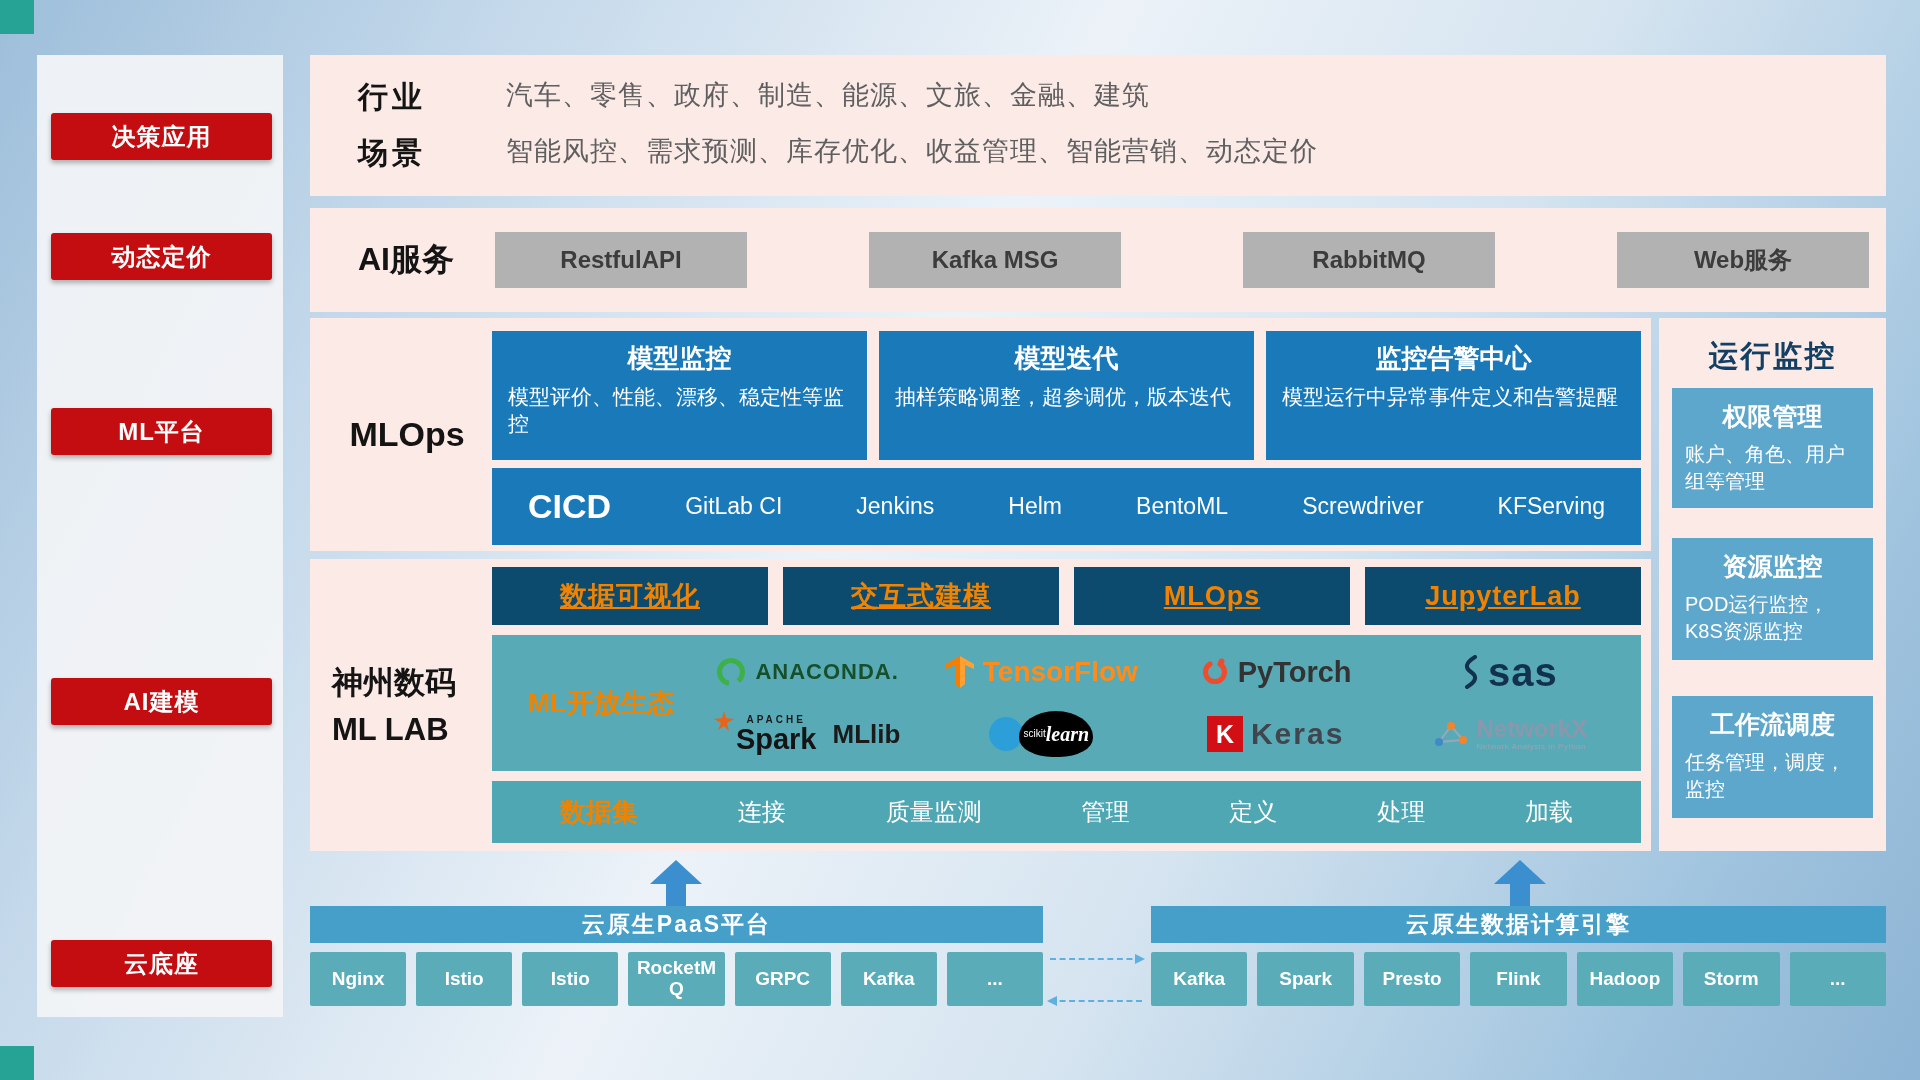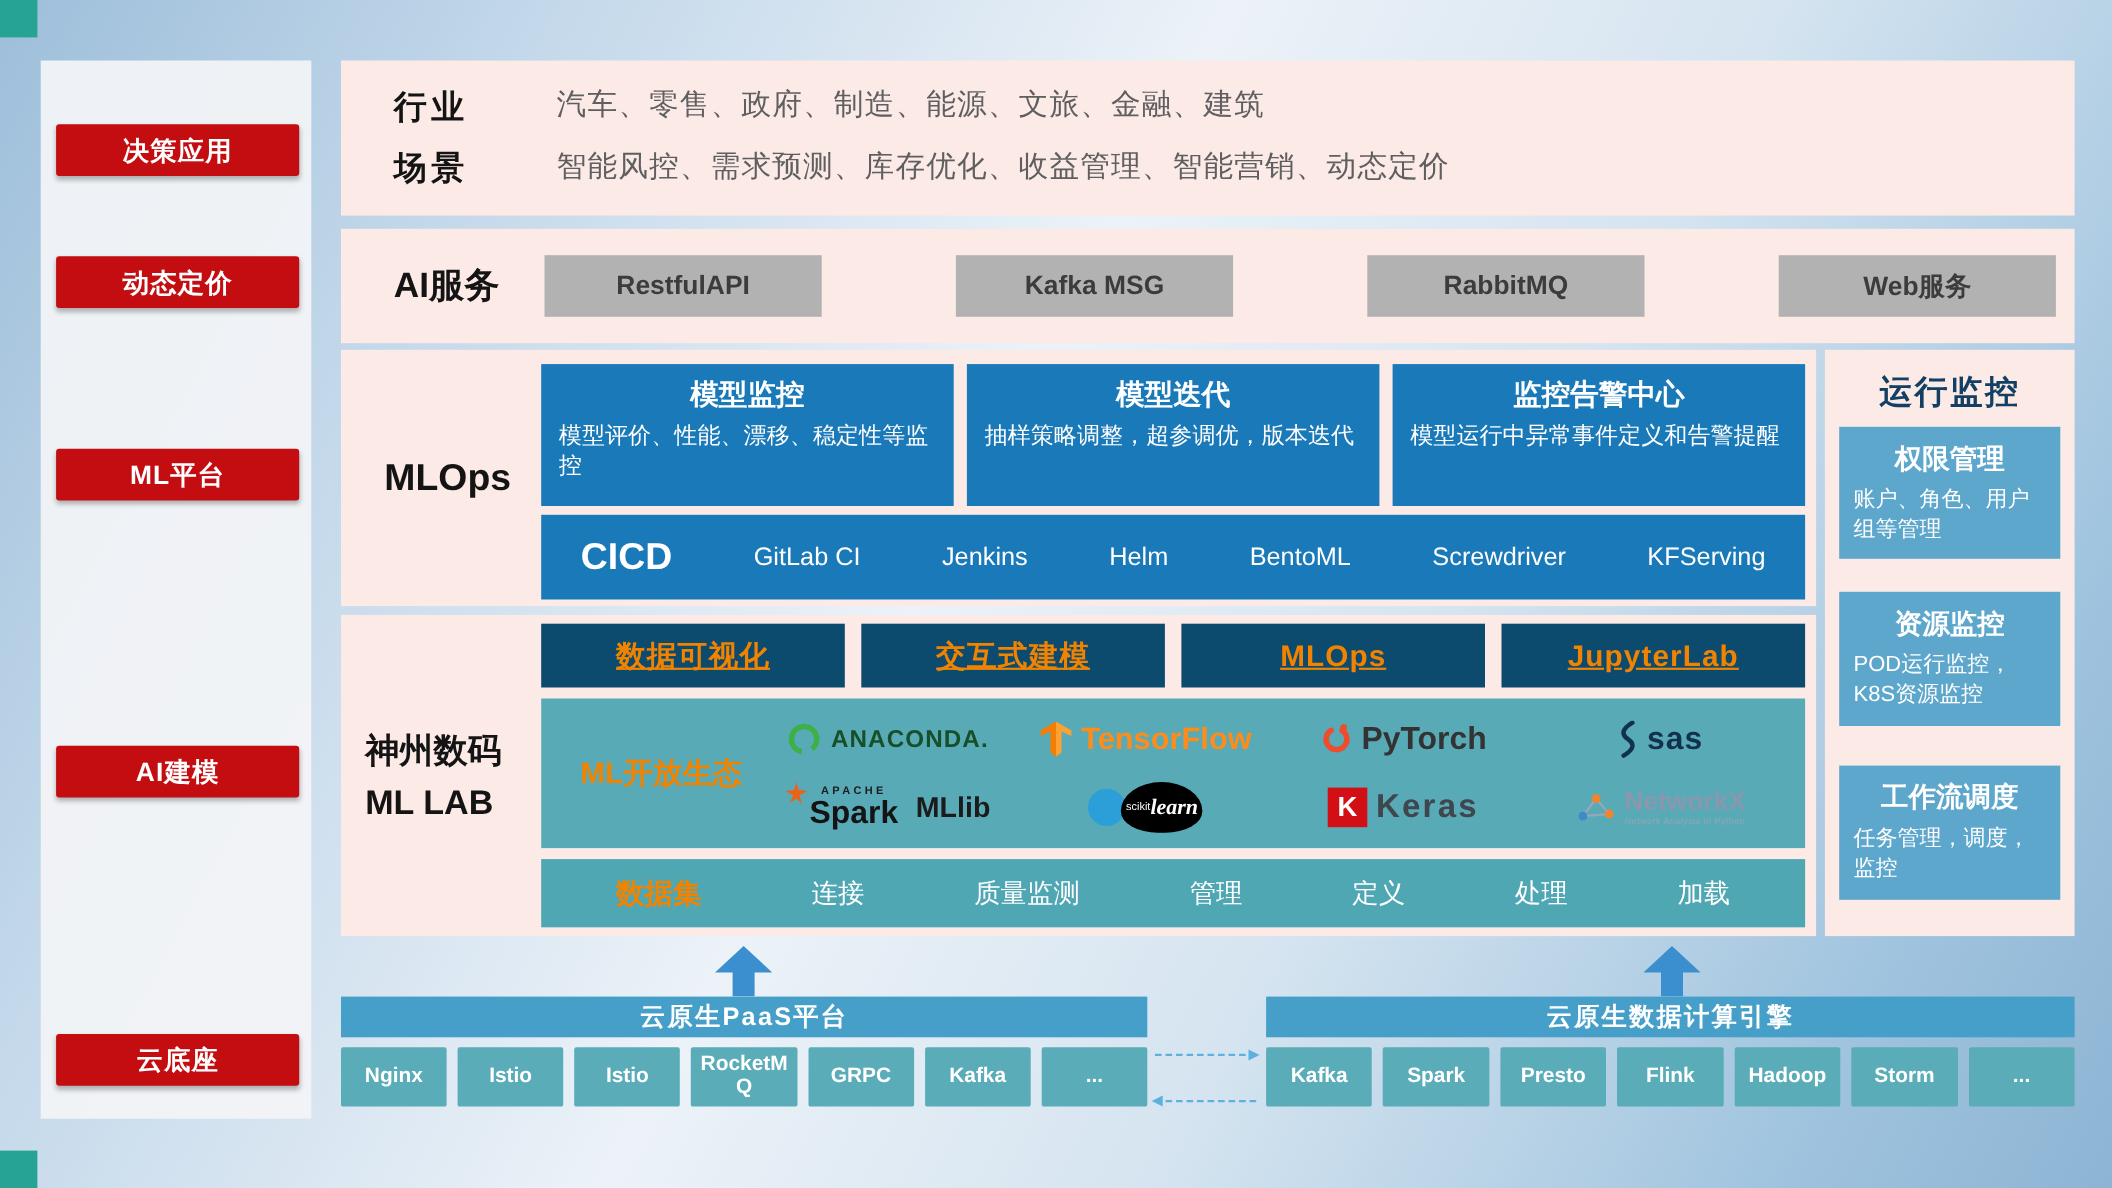--- a/index.html
+++ b/index.html
@@ -45,26 +45,26 @@
   .cicd-label { font-size:34px; font-weight:bold; }
   .cicd-item { font-size:23px; font-weight:500; text-align:center; line-height:1.15; }
 
   
   .panel-mllab { left:310px; top:559px; width:1341px; height:292px; }
   .mllab-label { position:absolute; left:10px; top:0; width:168px; height:100%; display:flex; flex-direction:column; align-items:flex-start; justify-content:center; gap:8px; padding-left:12px; font-size:31px; font-weight:bold; color:#141414; }
   .tools-row { position:absolute; left:182px; top:8px; width:1149px; height:58px; display:flex; gap:15px; }
   .tool-btn { flex:1; background:#0c4a6e; color:#f08300; font-size:27px; font-weight:bold; display:flex; align-items:center; justify-content:center; letter-spacing:1px;text-decoration:underline; }
   .eco-box { position:absolute; left:182px; top:76px; width:1149px; height:136px; background:#58abb6; display:flex; align-items:center; padding:0 14px 0 20px; }
   .eco-label { width:178px; font-size:27px; font-weight:bold; color:#f08300; text-align:center; }
-  .logo-grid { flex:1; display:grid; grid-template-columns:repeat(4,1fr); grid-template-rows:1fr 1fr; align-items:center; justify-items:center; row-gap:4px; height:120px;text-align:center; }
+  .logo-grid { flex:1; display:grid; grid-template-columns:repeat(4,1fr); grid-template-rows:1fr 1fr; align-items:center; justify-items:center; row-gap:4px; height:120px; }
   .logo { display:flex; align-items:center; gap:8px; }
   .ana-text { font-size:22px; font-weight:bold; color:#174f2b; letter-spacing:1px; }
   .tf-text { font-size:28px; font-weight:bold; color:#ff8c1a; }
   .pt-text { font-size:29px; font-weight:600; color:#333; }
-  .sas-text { font-size:29px; font-weight:bold; color:#12314f; letter-spacing:1px; }
+  .sas-text { font-size:40px; font-weight:bold; color:#12314f; letter-spacing:1px; }
   .spark-stack { display:flex; flex-direction:column; align-items:center; line-height:1; }
   .spark-apache { font-size:10px; letter-spacing:3px; color:#1b1b1b; font-weight:600; }
   .spark-name { font-size:29px; font-weight:bold; color:#141414; }
   .spark-star { margin-right:-6px; align-self:flex-start; margin-top:-4px; }
   .spark-mllib { font-size:26px; font-weight:600; color:#1b1b1b; margin-left:8px; }
   .skl-blue { width:34px; height:34px; border-radius:50%; background:#2d9fd8; margin-right:-12px; }
   .skl-orange { position:relative; width:74px; height:46px; background:#000000; border-radius:55% 55% 50% 50% / 62% 62% 46% 46%; display:flex; align-items:center; justify-content:center; color:#fff; }
   .skl-top { font-size:10px; line-height:1; }
   .skl-main { font-size:20px; font-weight:bold; font-style:italic; line-height:1; font-family:"Liberation Serif","DejaVu Serif",serif; }
   .keras-badge { width:36px; height:36px; background:#d10f15; color:#fff; font-size:25px; font-weight:bold; display:flex; align-items:center; justify-content:center; }

